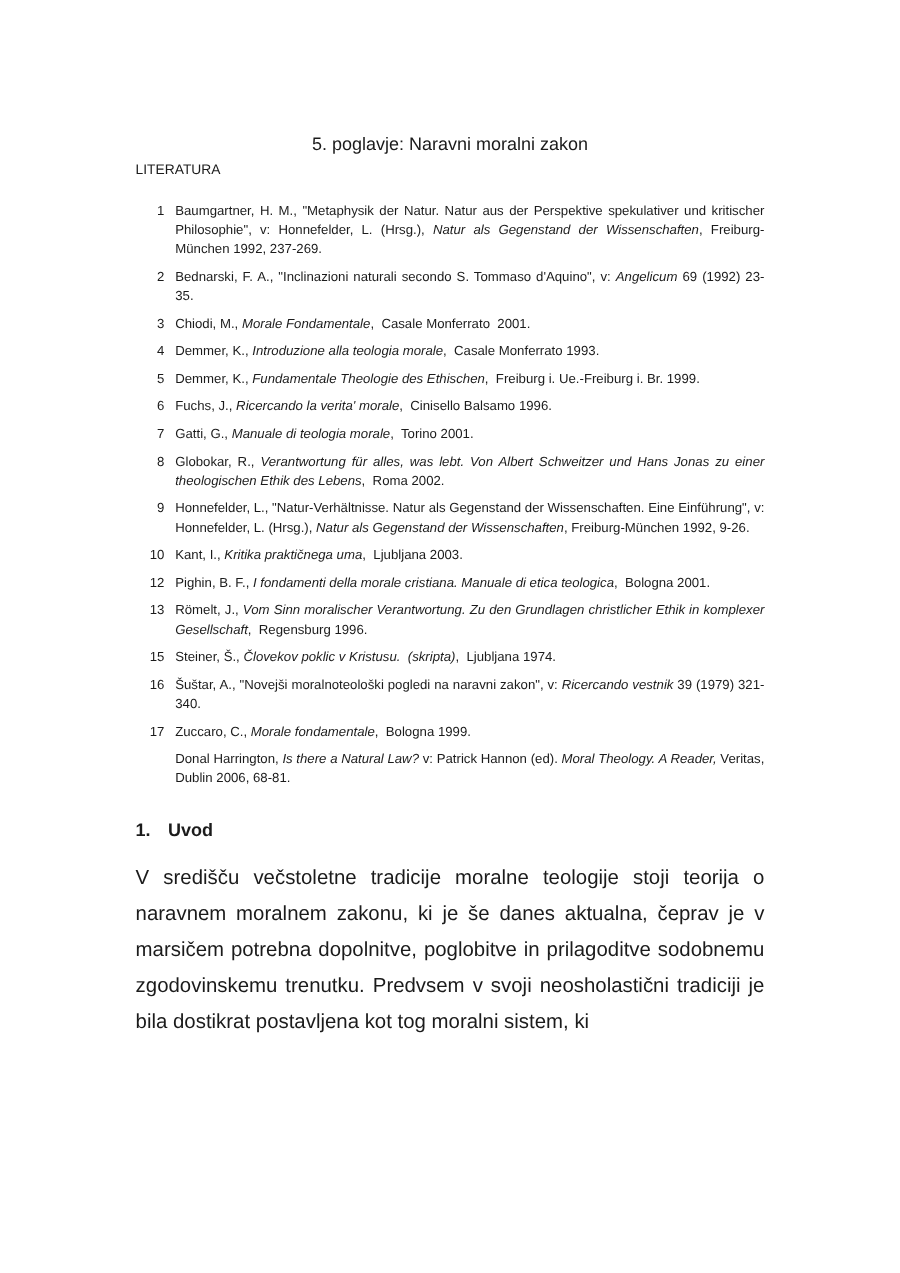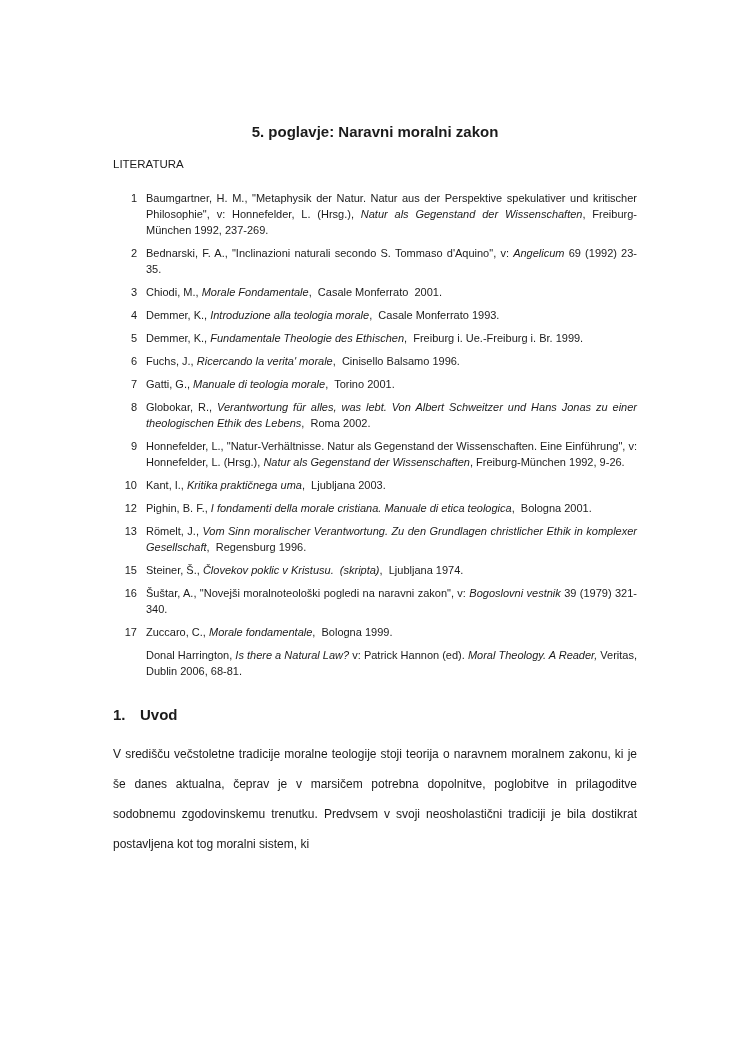--- a/index.html
+++ b/index.html
@@ -13,23 +13,23 @@
     height: 1061px;
     background: #ffffff;
     box-sizing: border-box;
     padding: 107px 113px 0 113px;
     font-family: "Liberation Sans", "DejaVu Sans", sans-serif;
     color: #1b1b1b;
     overflow: hidden;
   }
   .title {
     font-size: 15px;
-    font-weight: 700;
+    font-weight: 400;
     text-align: center;
-    margin: 16px;
+    margin: 5px;
     line-height: 18px;
   }
   .lit-label {
     font-size: 11.5px;
     line-height: 14px;
   }
   .bib-list {
     margin-top: 19px;
   }
   .bib-row {
@@ -56,21 +56,21 @@
     font-size: 15px;
     font-weight: 700;
     line-height: 20px;
   }
   .sec-num {
     flex: none;
     width: 27px;
   }
   .body-para {
     margin: 14px 0 0 0;
-    font-size: 12px;
+    font-size: 17px;
     line-height: 30px;
     text-align: justify;
   }
 </style>
 </head>
 <body>
 
 <div class="page">
 
   <h1 class="title">5. poglavje: Naravni moralni zakon</h1>
@@ -125,21 +125,21 @@
       <div class="bib-row">
         <span class="bib-num">13</span>
         <span class="bib-text"><span>Römelt, J., </span><em>Vom Sinn moralischer Verantwortung. Zu den Grundlagen christlicher Ethik in komplexer Gesellschaft</em><span>,&nbsp; Regensburg 1996.</span></span>
       </div>
       <div class="bib-row">
         <span class="bib-num">15</span>
         <span class="bib-text"><span>Steiner, Š., </span><em>Človekov poklic v Kristusu.&nbsp; (skripta)</em><span>,&nbsp; Ljubljana 1974.</span></span>
       </div>
       <div class="bib-row">
         <span class="bib-num">16</span>
-        <span class="bib-text"><span>Šuštar, A., "Novejši moralnoteološki pogledi na naravni zakon", v: </span><em>Bogoslovni vestnik</em><span> 39 (1979) 321-340.</span></span>
+        <span class="bib-text"><span>Šuštar, A., "Novejši moralnoteološki pogledi na naravni zakon", v: </span><em>Ricercando vestnik</em><span> 39 (1979) 321-340.</span></span>
       </div>
       <div class="bib-row">
         <span class="bib-num">17</span>
         <span class="bib-text"><span>Zuccaro, C., </span><em>Morale fondamentale</em><span>,&nbsp; Bologna 1999.</span></span>
       </div>
       <div class="bib-row">
         <span class="bib-num"></span>
         <span class="bib-text"><span>Donal Harrington, </span><em>Is there a Natural Law?</em><span> v: Patrick Hannon (ed). </span><em>Moral Theology. A Reader,</em><span> Veritas, Dublin 2006, 68-81.</span></span>
       </div>
     </div>

